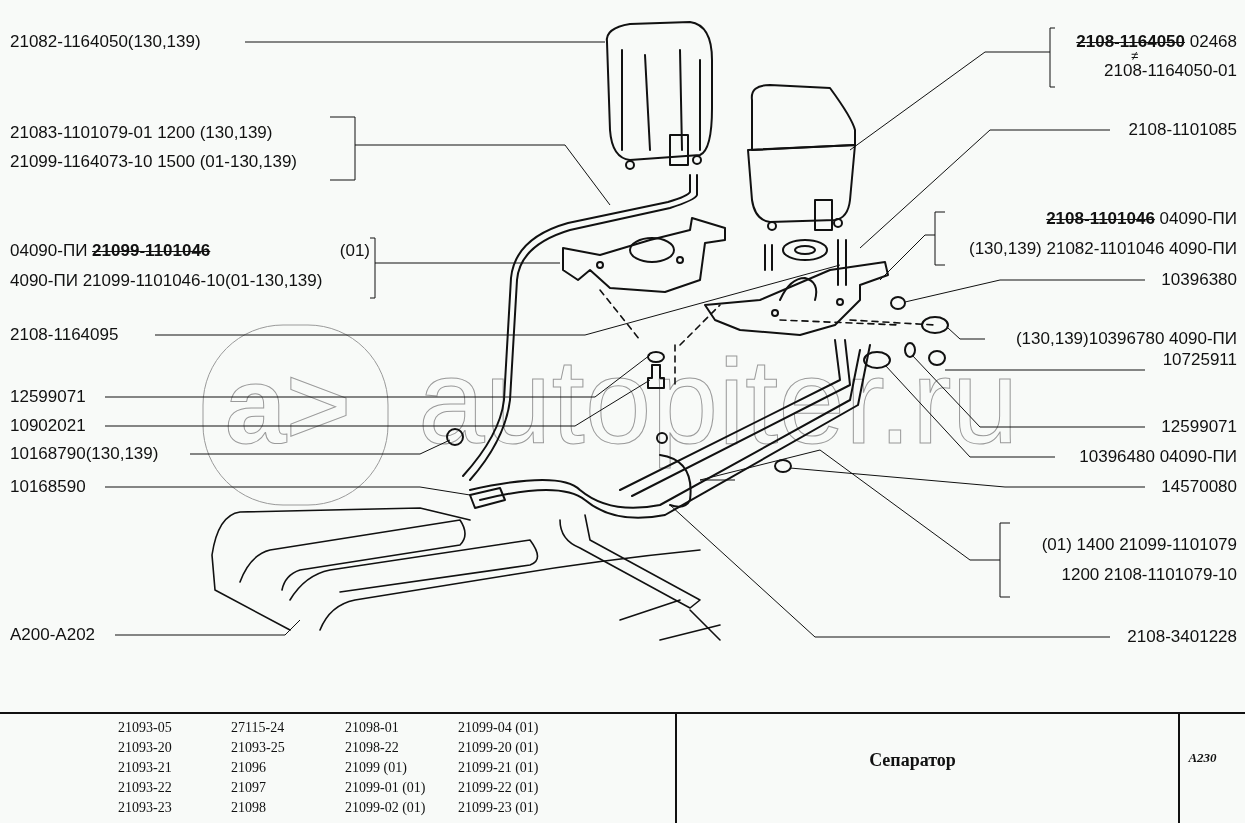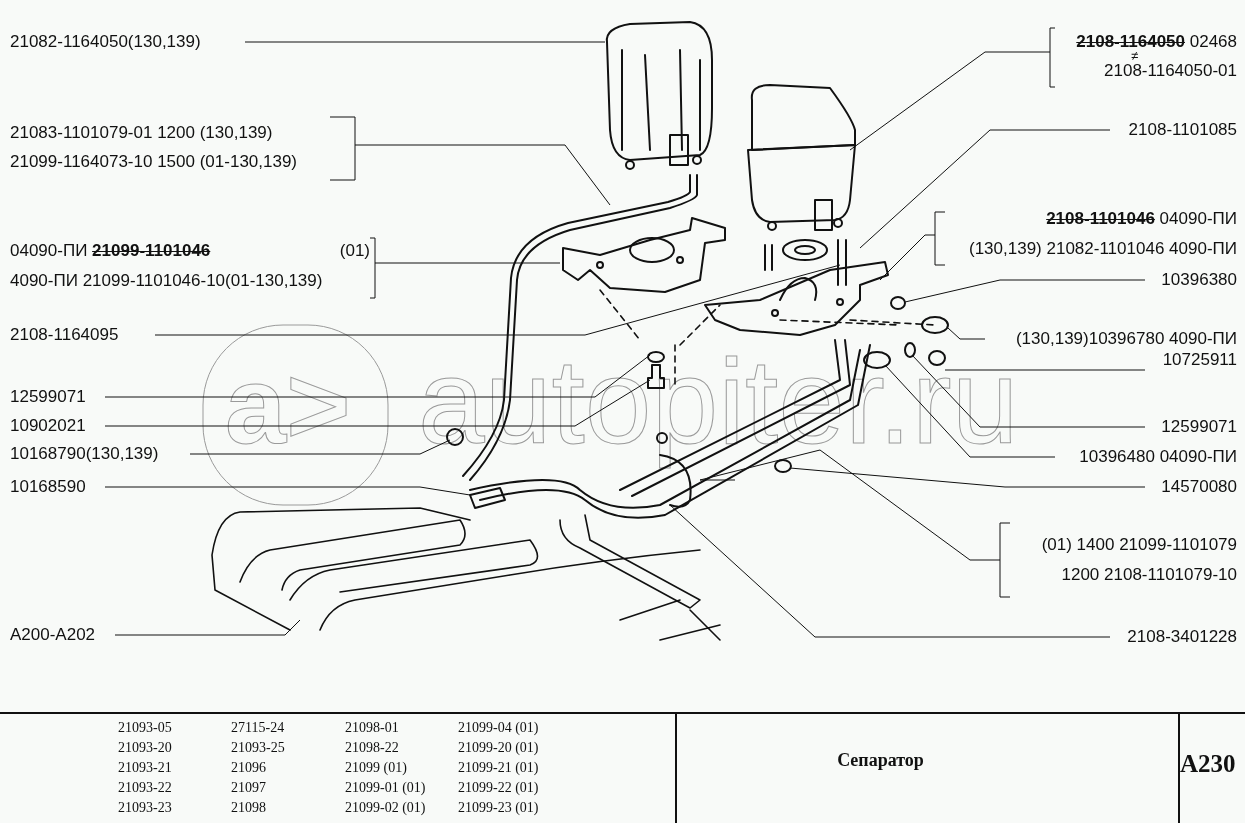--- a/index.html
+++ b/index.html
@@ -6,24 +6,24 @@
   body { width:1245px; height:823px; position:relative; overflow:hidden;
          font-family:"Liberation Sans", sans-serif; color:#111; }
   #diagram { position:absolute; left:0; top:0; width:1245px; height:700px; }
   .lbl { position:absolute; font-size:17px; line-height:20px; white-space:nowrap; color:#111; }
   .lbl.r { text-align:right; }
   .strike { text-decoration: line-through; text-decoration-thickness:1px;font-weight:bold; }
   #table { position:absolute; left:0; top:712px; width:1245px; height:111px; border-top:2px solid #111; }
   .models { position:absolute; top:4px; font-family:"Liberation Serif", serif; font-size:14px; line-height:20px; color:#111; }
   .models div { white-space:nowrap; }
   .vline { position:absolute; top:0; bottom:0; width:1.5px; background:#111; }
-  .title { position:absolute; left:676px; width:409px; top:36px; text-align:center;
+  .title { position:absolute; left:708px; width:409px; top:36px; text-align:center;
            font-family:"Liberation Serif", serif; font-weight:bold; font-size:18px; }
   .code { position:absolute; left:1180px; width:45px; top:36px; text-align:center;
-          font-family:"Liberation Serif", serif; font-weight:bold; font-size:25px; }
+          font-family:"Liberation Serif", serif; font-weight:bold; font-size:13px;font-style:italic; }
 </style>
 </head>
 <body>
 
 <svg id="diagram" viewBox="0 0 1245 700" xmlns="http://www.w3.org/2000/svg">
 
   <g fill="none" stroke="#9a9a9a" stroke-width="1">
     <rect x="203" y="325" width="185" height="180" rx="80" ry="80"></rect>
     <text x="225" y="443" font-size="110" font-family="Liberation Sans, sans-serif" font-weight="bold" fill="none" stroke="#9a9a9a">a&gt;</text>
     <text x="418" y="443" font-size="120" font-family="Liberation Sans, sans-serif" fill="none" stroke="#9a9a9a">autopiter.ru</text>

